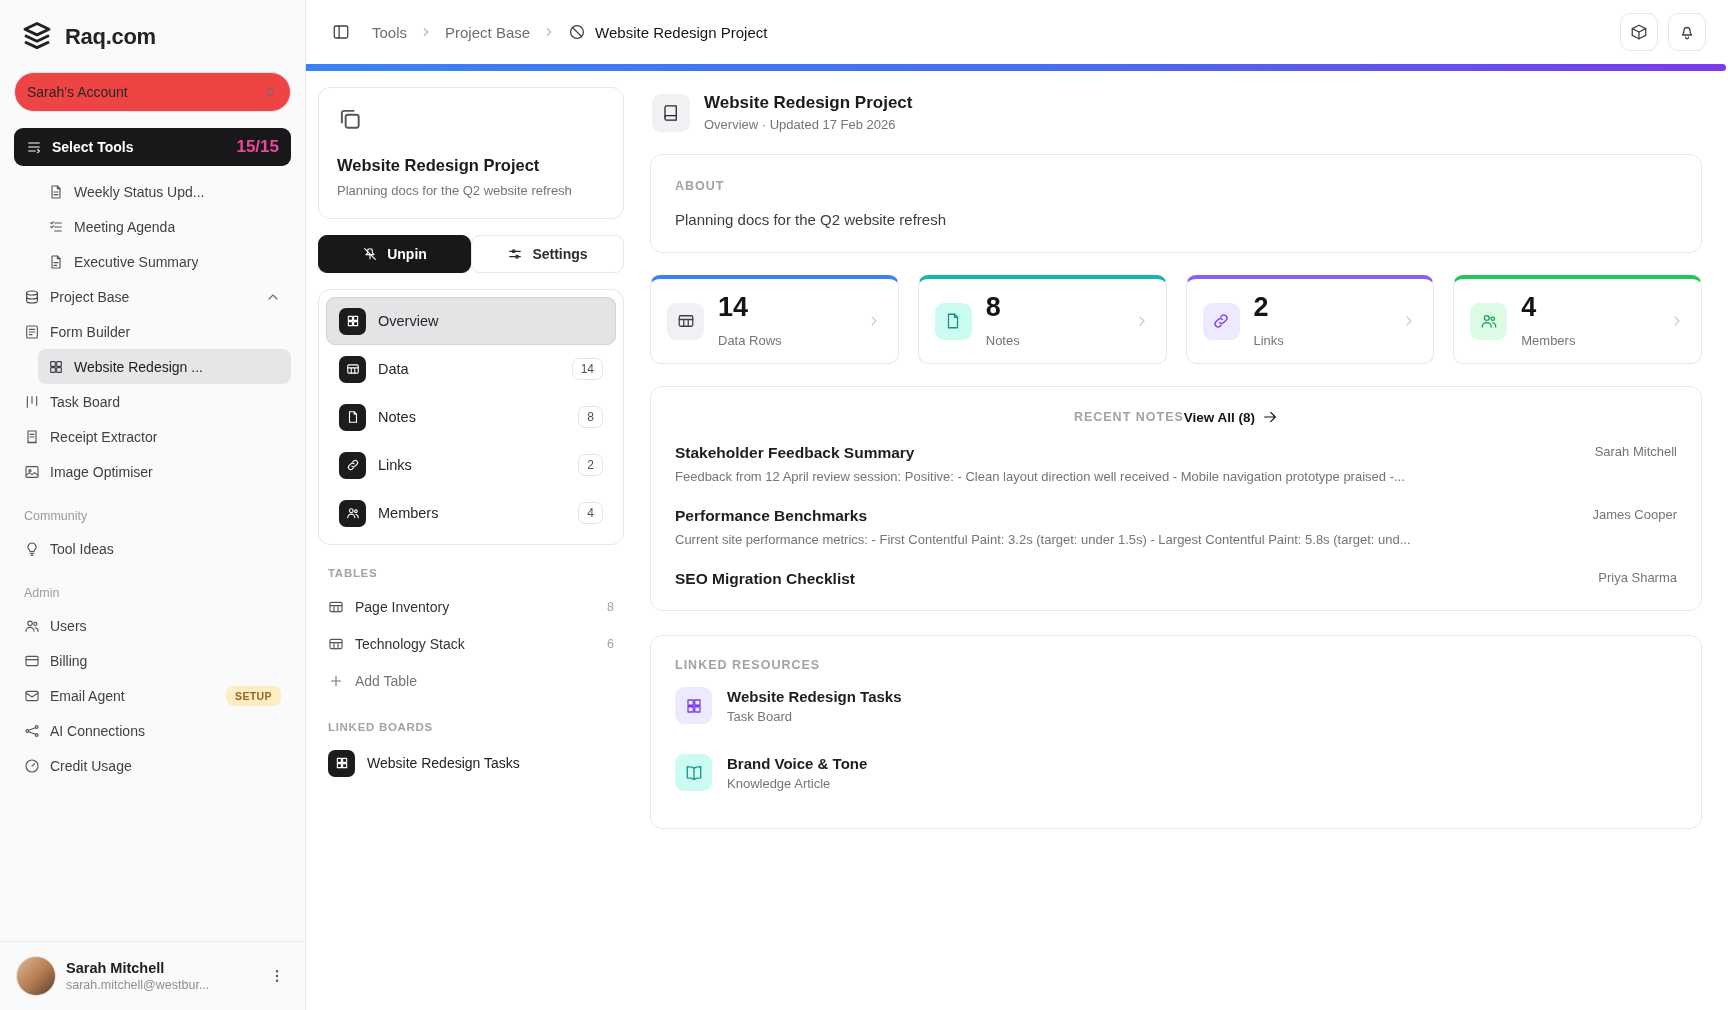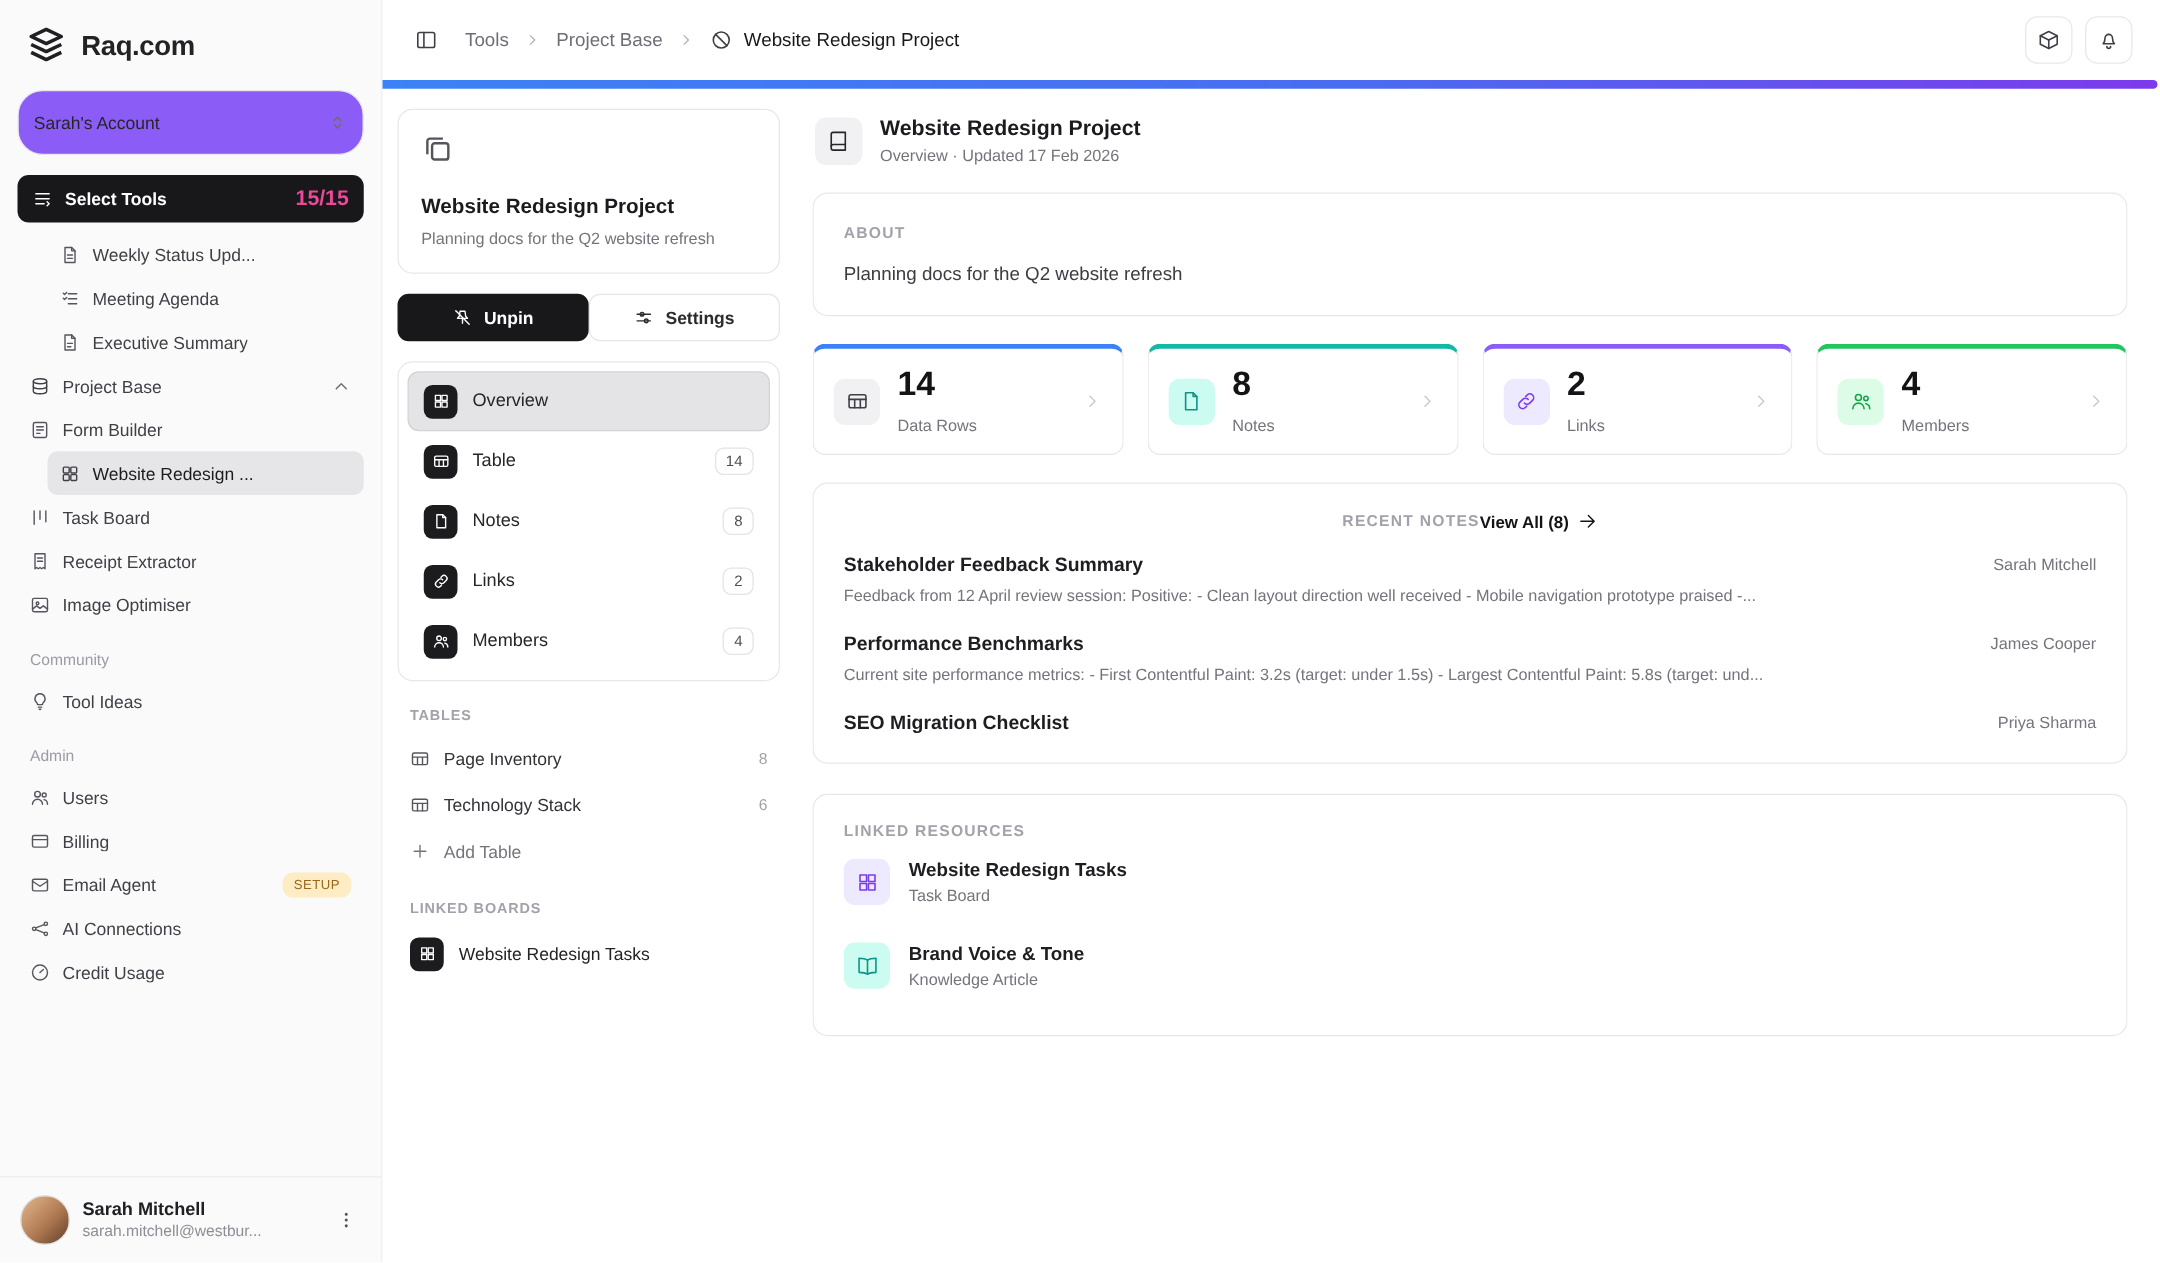--- a/index.html
+++ b/index.html
@@ -10,30 +10,30 @@
   .ic14{width:14px;height:14px;stroke:currentColor;fill:none;stroke-width:1.9;stroke-linecap:round;stroke-linejoin:round}
   .ic18{width:18px;height:18px;stroke:currentColor;fill:none;stroke-width:1.7;stroke-linecap:round;stroke-linejoin:round}
 
   
   .sidebar{width:306px;background:#fafafa;border-right:1px solid #ececee;display:flex;flex-direction:column;flex-shrink:0}
   .side-scroll{flex:1;padding:18px 14px 0;overflow:hidden}
   .logo-row{display:flex;align-items:center;gap:11px;padding:2px 6px 18px}
   .logo-mark{color:#202023}
   .logo-mark svg{width:34px;height:34px;stroke:currentColor;fill:none;stroke-width:2;stroke-linejoin:round}
   .logo-text{font-size:22px;font-weight:700;color:#232326;letter-spacing:-.3px}
-  .account-select{display:flex;align-items:center;justify-content:space-between;background:#8b5cf6;border:1px solid #e6e6e9;border-radius:20px;height:52px;padding:0 12px;font-size:14px;color:#26262a;cursor:pointer;margin-bottom:16px}
+  .account-select{display:flex;align-items:center;justify-content:space-between;background:#ef4444;border:1px solid #e6e6e9;border-radius:20px;height:40px;padding:0 12px;font-size:14px;color:#26262a;cursor:pointer;margin-bottom:16px}
   .select-tools{display:flex;align-items:center;gap:10px;background:#18181b;color:#fff;border-radius:9px;height:38px;padding:0 12px;font-size:14px;font-weight:600;margin-bottom:8px;cursor:pointer}
   .select-tools .count{margin-left:auto;color:#ec4899;font-weight:700;font-size:17px}
   .side-item{display:flex;align-items:center;gap:10px;height:35px;padding:0 10px;border-radius:8px;font-size:14px;color:#3f3f46;cursor:pointer;white-space:nowrap}
   .side-item .lbl{overflow:hidden;text-overflow:ellipsis}
   .side-item.sub{margin-left:24px}
   .side-item.selected{background:#e6e6e9;color:#1c1c1f;font-weight:500}
   .side-item .chev{margin-left:auto;color:#6d6d75}
   .side-head{font-size:12.5px;color:#9b9ba3;margin:20px 10px 8px}
-  .badge-setup{margin-left:auto;background:#fdecc4;color:#96691c;font-size:10.5px;font-weight:400;padding:4px 9px;border-radius:8px;letter-spacing:.4px}
+  .badge-setup{margin-left:auto;background:#fdecc4;color:#96691c;font-size:10.5px;font-weight:700;padding:4px 9px;border-radius:8px;letter-spacing:.4px}
   .user-row{display:flex;align-items:center;gap:10px;padding:14px 16px;border-top:1px solid #ececee}
   .avatar{width:40px;height:40px;border-radius:50%;background:linear-gradient(135deg,#e3b98f 0%,#b07a52 55%,#5f3d2a 100%);flex-shrink:0;border:1px solid #e0e0e2}
   .user-meta{min-width:0}
   .user-name{font-size:14.5px;font-weight:600;color:#202024}
   .user-email{font-size:12.5px;color:#8e8e96;white-space:nowrap;overflow:hidden;text-overflow:ellipsis;max-width:168px;margin-top:2px}
   .kebab{margin-left:auto;color:#55555c;cursor:pointer;padding:4px}
 
   
   .main{flex:1;display:flex;flex-direction:column;min-width:0;background:#fff}
   .topbar{height:64px;display:flex;align-items:center;padding:0 22px 0 20px;gap:16px}
@@ -416,21 +416,21 @@
             </span>
           <span class="nav-label">Overview</span>
         </div>
         <div class="nav-item">
           <span class="tile">
               <svg class="ic14" viewBox="0 0 24 24">
                 <rect x="3" y="5" width="18" height="14" rx="2"></rect>
                 <path d="M3 10h18M9 10v9M15 10v9"></path>
               </svg>
             </span>
-          <span class="nav-label">Table</span>
+          <span class="nav-label">Data</span>
           <span class="pill">14</span>
         </div>
         <div class="nav-item">
           <span class="tile">
               <svg class="ic14" viewBox="0 0 24 24">
                 <path d="M6 3h8l4 4v14H6z"></path>
                 <path d="M14 3v4h4"></path>
               </svg>
             </span>
           <span class="nav-label">Notes</span>

